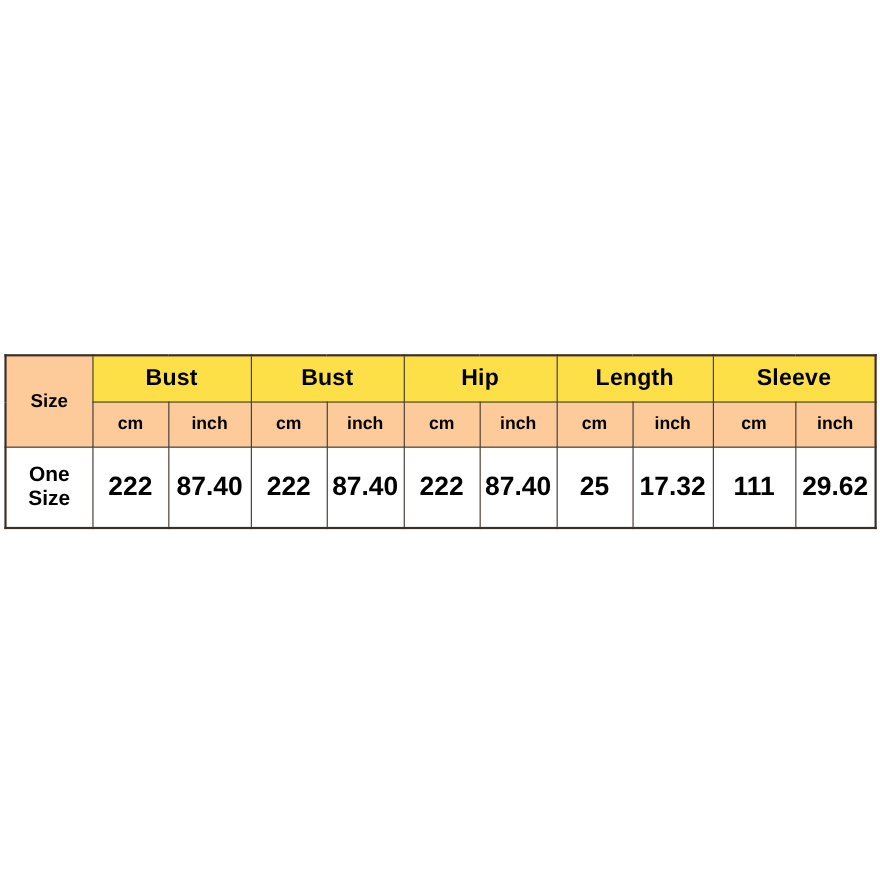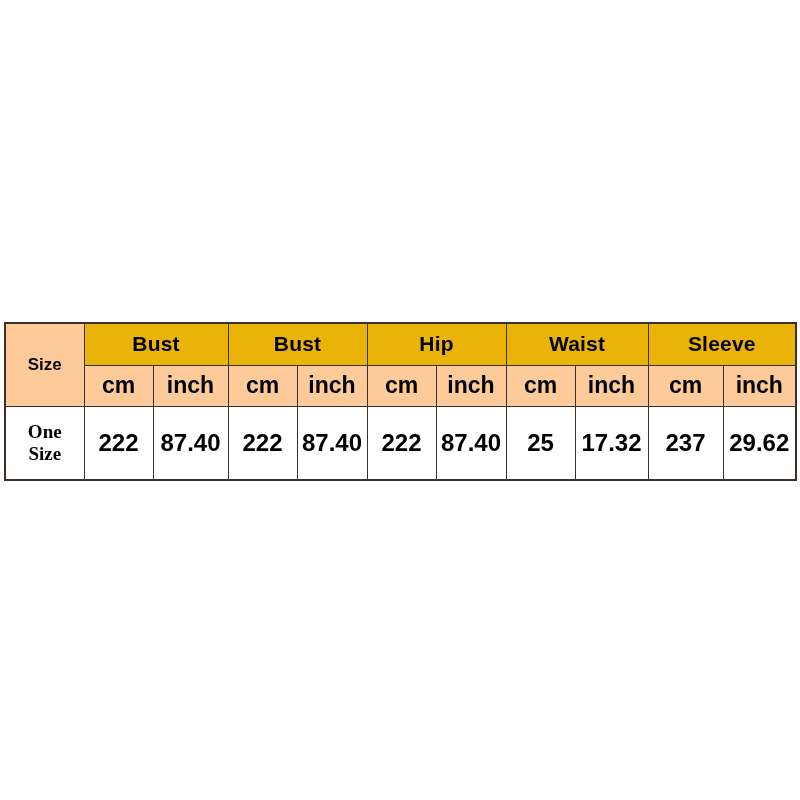--- a/index.html
+++ b/index.html
@@ -36,54 +36,53 @@
     text-align: center;
     vertical-align: middle;
     font-weight: bold;
     color: #000000;
     padding: 0;
     line-height: 1.18;
   }
 
   
   .hdr-group {
-    background: #eab308;
+    background: #fde047;
     height: 41px;
     font-size: 21px;
     letter-spacing: 0.2px;
   }
 
   
   .hdr-size {
     background: #fccb99;
     font-size: 17px;
     width: 79px;
   }
 
   
   .hdr-unit {
     background: #fccb99;
     height: 40px;
-    font-size: 23px;
+    font-size: 16px;
   }
 
   
   .data-row td {
     background: #ffffff;
     height: 72px;
     font-size: 24px;
   }
 
   .data-row td.cell-size {
     font-size: 19px;
   }
 
   .cell-size .size-line {
     display: block;
-    font-family: Liberation Serif, serif;
   }
 
   
   col.c-size   { width: 79px; }
   col.c-cm     { width: 69px; }
   col.c-inch   { width: 75px; }
   col.c-cm2    { width: 69px; }
   col.c-inch2  { width: 70px; }
   col.c-cm3    { width: 69px; }
   col.c-inch3  { width: 70px; }
@@ -110,21 +109,21 @@
       <col class="c-cm5">
         <col class="c-inch5">
     </colgroup>
 
     <thead>
       <tr>
         <th class="hdr-size" rowspan="2">Size</th>
         <th class="hdr-group" colspan="2">Bust</th>
         <th class="hdr-group" colspan="2">Bust</th>
         <th class="hdr-group" colspan="2">Hip</th>
-        <th class="hdr-group" colspan="2">Waist</th>
+        <th class="hdr-group" colspan="2">Length</th>
         <th class="hdr-group" colspan="2">Sleeve</th>
       </tr>
       <tr>
         <th class="hdr-unit">cm</th>
         <th class="hdr-unit">inch</th>
         <th class="hdr-unit">cm</th>
         <th class="hdr-unit">inch</th>
         <th class="hdr-unit">cm</th>
         <th class="hdr-unit">inch</th>
         <th class="hdr-unit">cm</th>
@@ -141,18 +140,18 @@
           <span class="size-line">Size</span>
         </td>
         <td>222</td>
         <td>87.40</td>
         <td>222</td>
         <td>87.40</td>
         <td>222</td>
         <td>87.40</td>
         <td>25</td>
         <td>17.32</td>
-        <td>237</td>
+        <td>111</td>
         <td>29.62</td>
       </tr>
     </tbody>
   </table>
 </div>
 
 </body></html>

